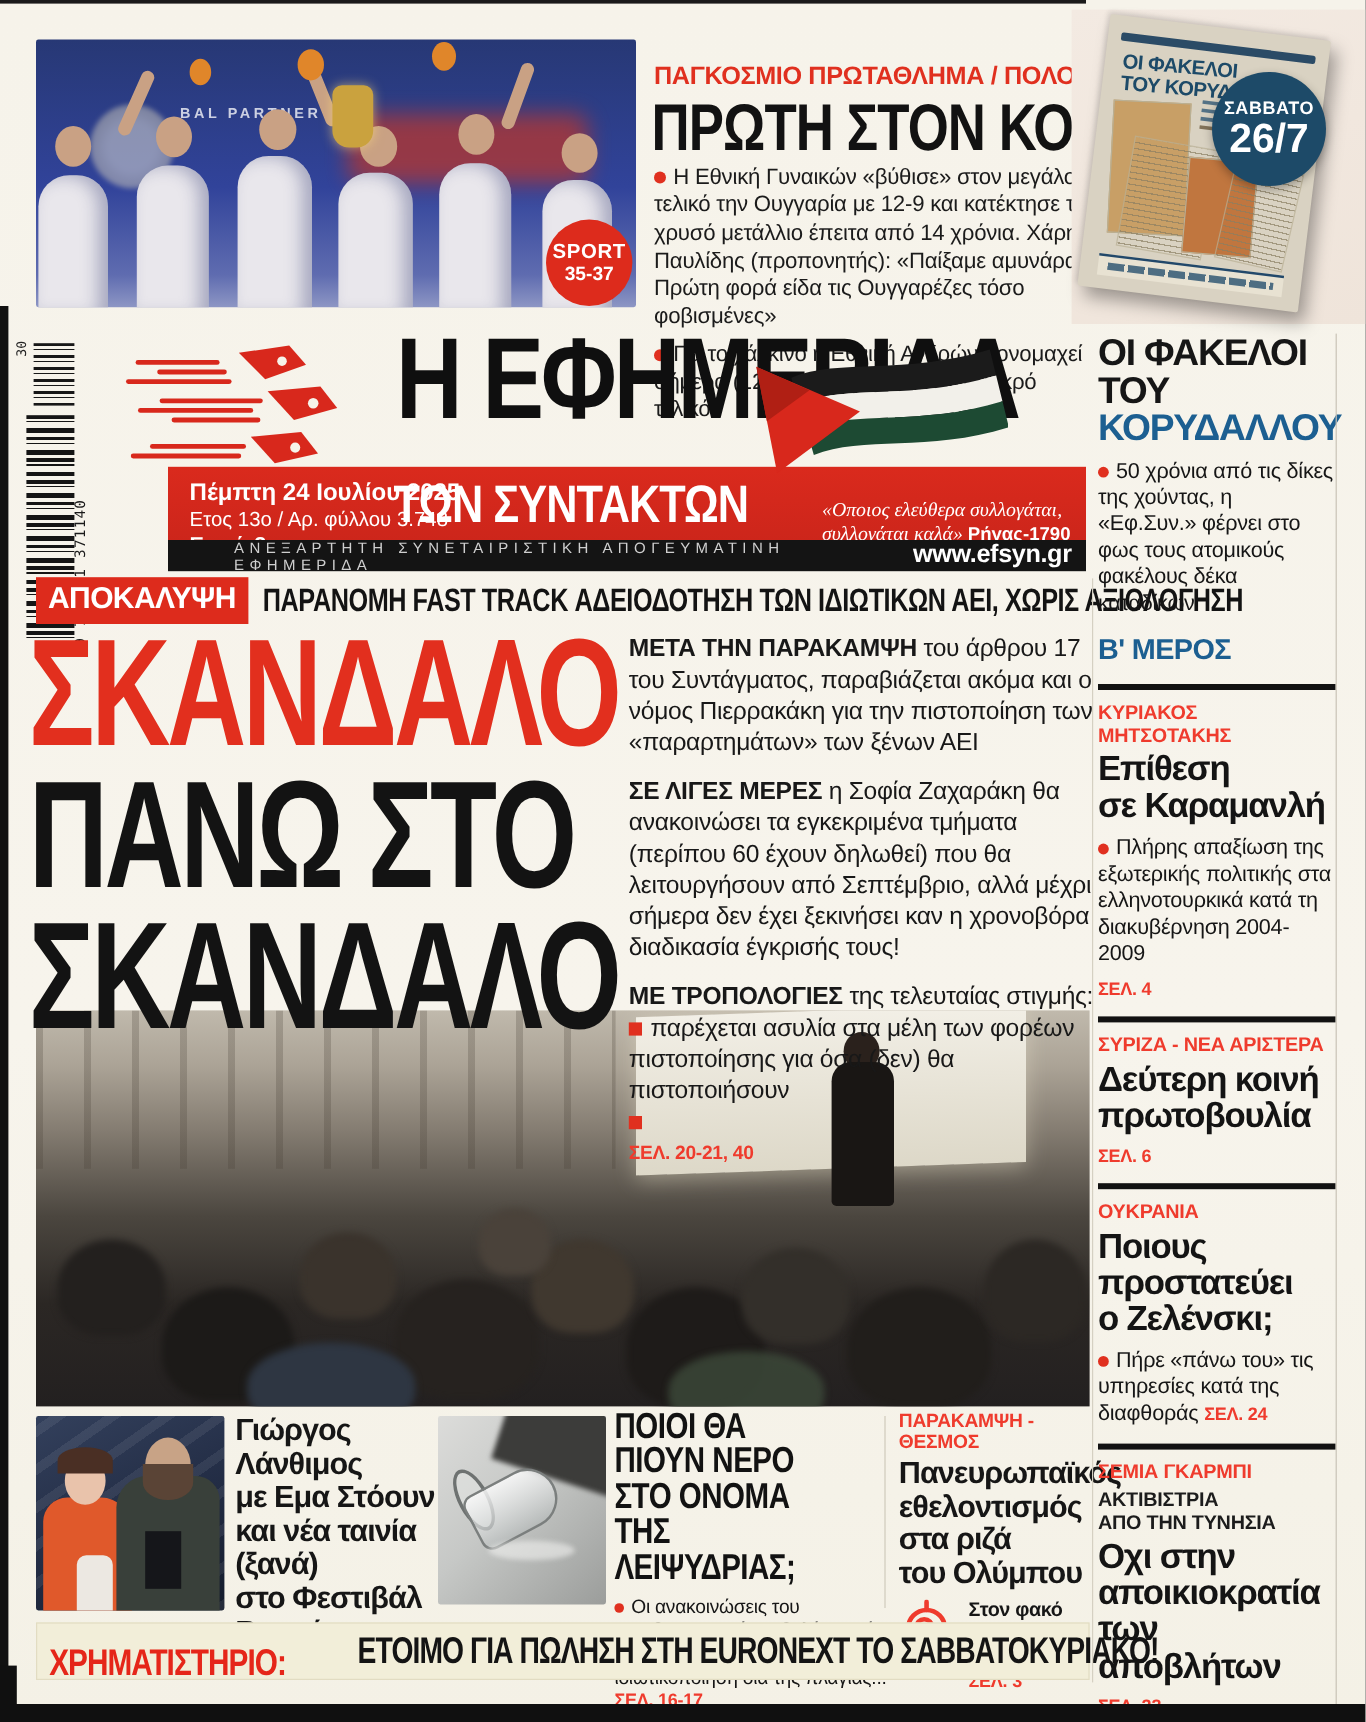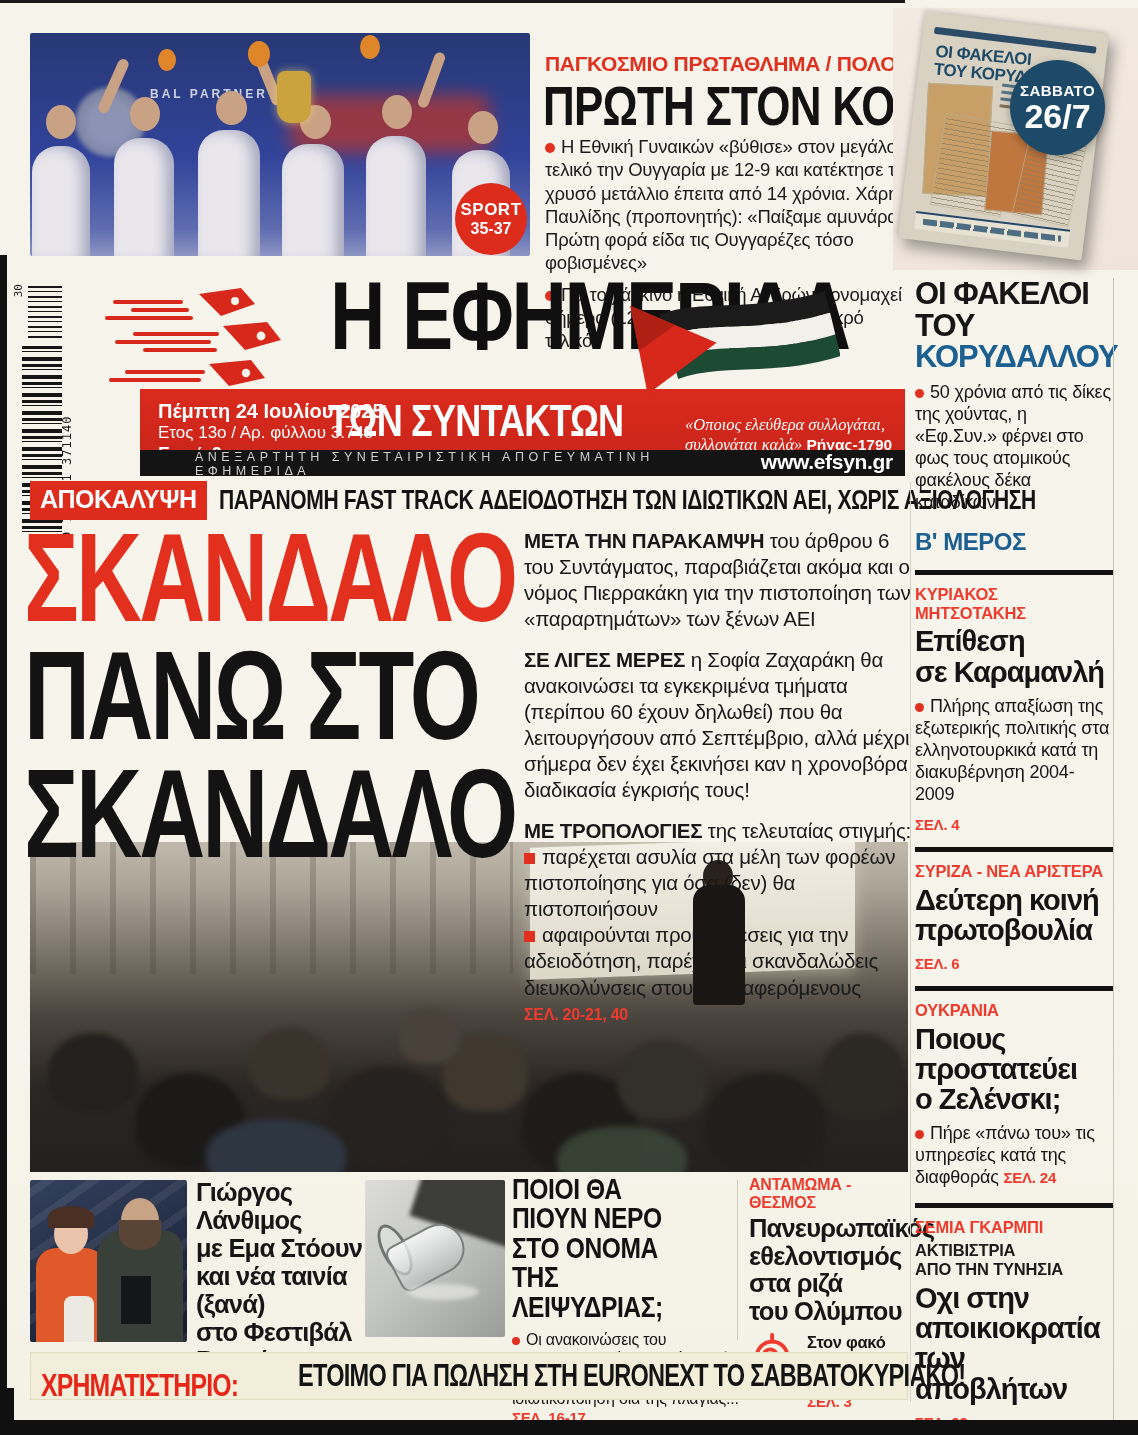--- a/index.html
+++ b/index.html
@@ -275,26 +275,26 @@
     <span class="reveal-head"><span class="cond" style="transform:scaleX(.78);">ΠΑΡΑΝΟΜΗ FAST TRACK ΑΔΕΙΟΔΟΤΗΣΗ ΤΩΝ ΙΔΙΩΤΙΚΩΝ ΑΕΙ, ΧΩΡΙΣ ΑΞΙΟΛΟΓΗΣΗ</span></span>
   </div>
 
   <div class="mainhead">
     <div class="mh-line red"><span class="cond" style="transform:scaleX(.72);">ΣΚΑΝΔΑΛΟ</span></div>
     <div class="mh-line"><span class="cond" style="transform:scaleX(.72);">ΠΑΝΩ ΣΤΟ</span></div>
     <div class="mh-line"><span class="cond" style="transform:scaleX(.72);">ΣΚΑΝΔΑΛΟ</span></div>
   </div>
 
   <div class="lede">
-    <p><b>ΜΕΤΑ ΤΗΝ ΠΑΡΑΚΑΜΨΗ</b> <span>του άρθρου 6 του Συντάγματος, παραβιάζεται ακόμα και ο νόμος Πιερρακάκη για την πιστοποίηση των «παραρτημάτων» των ξένων ΑΕΙ</span></p>
+    <p><b>ΜΕΤΑ ΤΗΝ ΠΑΡΑΚΑΜΨΗ</b> <span>του άρθρου 17 του Συντάγματος, παραβιάζεται ακόμα και ο νόμος Πιερρακάκη για την πιστοποίηση των «παραρτημάτων» των ξένων ΑΕΙ</span></p>
     <p><b>ΣΕ ΛΙΓΕΣ ΜΕΡΕΣ</b> <span>η Σοφία Ζαχαράκη θα ανακοινώσει τα εγκεκριμένα τμήματα (περίπου 60 έχουν δηλωθεί) που θα λειτουργήσουν από Σεπτέμβριο, αλλά μέχρι σήμερα δεν έχει ξεκινήσει καν η χρονοβόρα διαδικασία έγκρισής τους!</span></p>
     <p style="margin-bottom:0;"><b>ΜΕ ΤΡΟΠΟΛΟΓΙΕΣ</b> <span>της τελευταίας στιγμής:</span></p>
     <ul>
       <li><span class="sq"></span><span>παρέχεται ασυλία στα μέλη των φορέων πιστοποίησης για όσα (δεν) θα πιστοποιήσουν</span></li>
-      <li><span class="sq"></span><span>αφαιρούνται προϋποθέσεις για την αδειοδότηση, παρέχονται σκανδαλώδεις διευκολύνσεις στους ενδιαφερόμενους</span></li>
+      <li><span class="sq"></span></li>
     </ul>
     <div class="pageref">ΣΕΛ. 20-21, 40</div>
   </div>
 
   <div class="lecture">
     <div class="lect-stripes"></div>
     <div class="screen"></div>
     <div class="speaker-head"></div>
     <div class="speaker-body"></div>
     <div class="blob" style="left:2%;top:58%;width:90px;height:80px;background:#23201e;"></div>
@@ -340,21 +340,21 @@
   </div>
   <div class="divider-v1"></div>
   <div class="wat-text">
     <div class="wat-head"><span class="cond preline" style="transform:scaleX(.82);white-space:pre-line;">ΠΟΙΟΙ ΘΑ ΠΙΟΥΝ ΝΕΡΟ
 ΣΤΟ ΟΝΟΜΑ
 ΤΗΣ ΛΕΙΨΥΔΡΙΑΣ;</span></div>
     <div class="wat-bullet"><span class="dot" style="width:8px;height:8px;"></span><span>Οι ανακοινώσεις του πρωθυπουργού, τα θολά σημεία, τα έργα-μαμούθ και οι φόβοι για ιδιωτικοποίηση διά της πλαγίας...</span> <span class="pref">ΣΕΛ. 16-17</span></div>
   </div>
 
   <div class="vol">
-    <div class="vol-kicker">ΑΝΤΑΜΩΜΑ - ΘΕΣΜΟΣ</div>
+    <div class="vol-kicker">ΠΑΡΑΚΑΜΨΗ - ΘΕΣΜΟΣ</div>
     <div class="vol-title preline">Πανευρωπαϊκός
 εθελοντισμός
 στα ριζά
 του Ολύμπου</div>
     <div class="vol-row">
       <svg width="52" height="52" viewBox="0 0 52 52">
         <g stroke="#ef3b2d" fill="none" stroke-width="4" stroke-linecap="round">
           <circle cx="24" cy="24" r="16"></circle>
           <line x1="24" y1="1" x2="24" y2="8"></line>
             <line x1="24" y1="40" x2="24" y2="47"></line>

